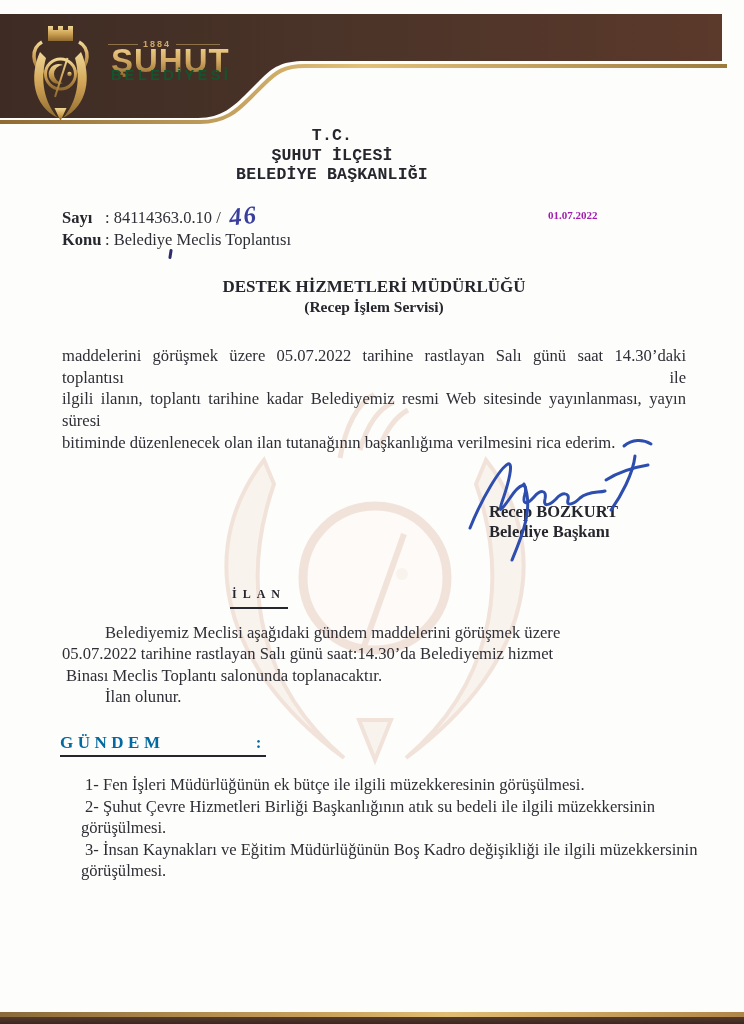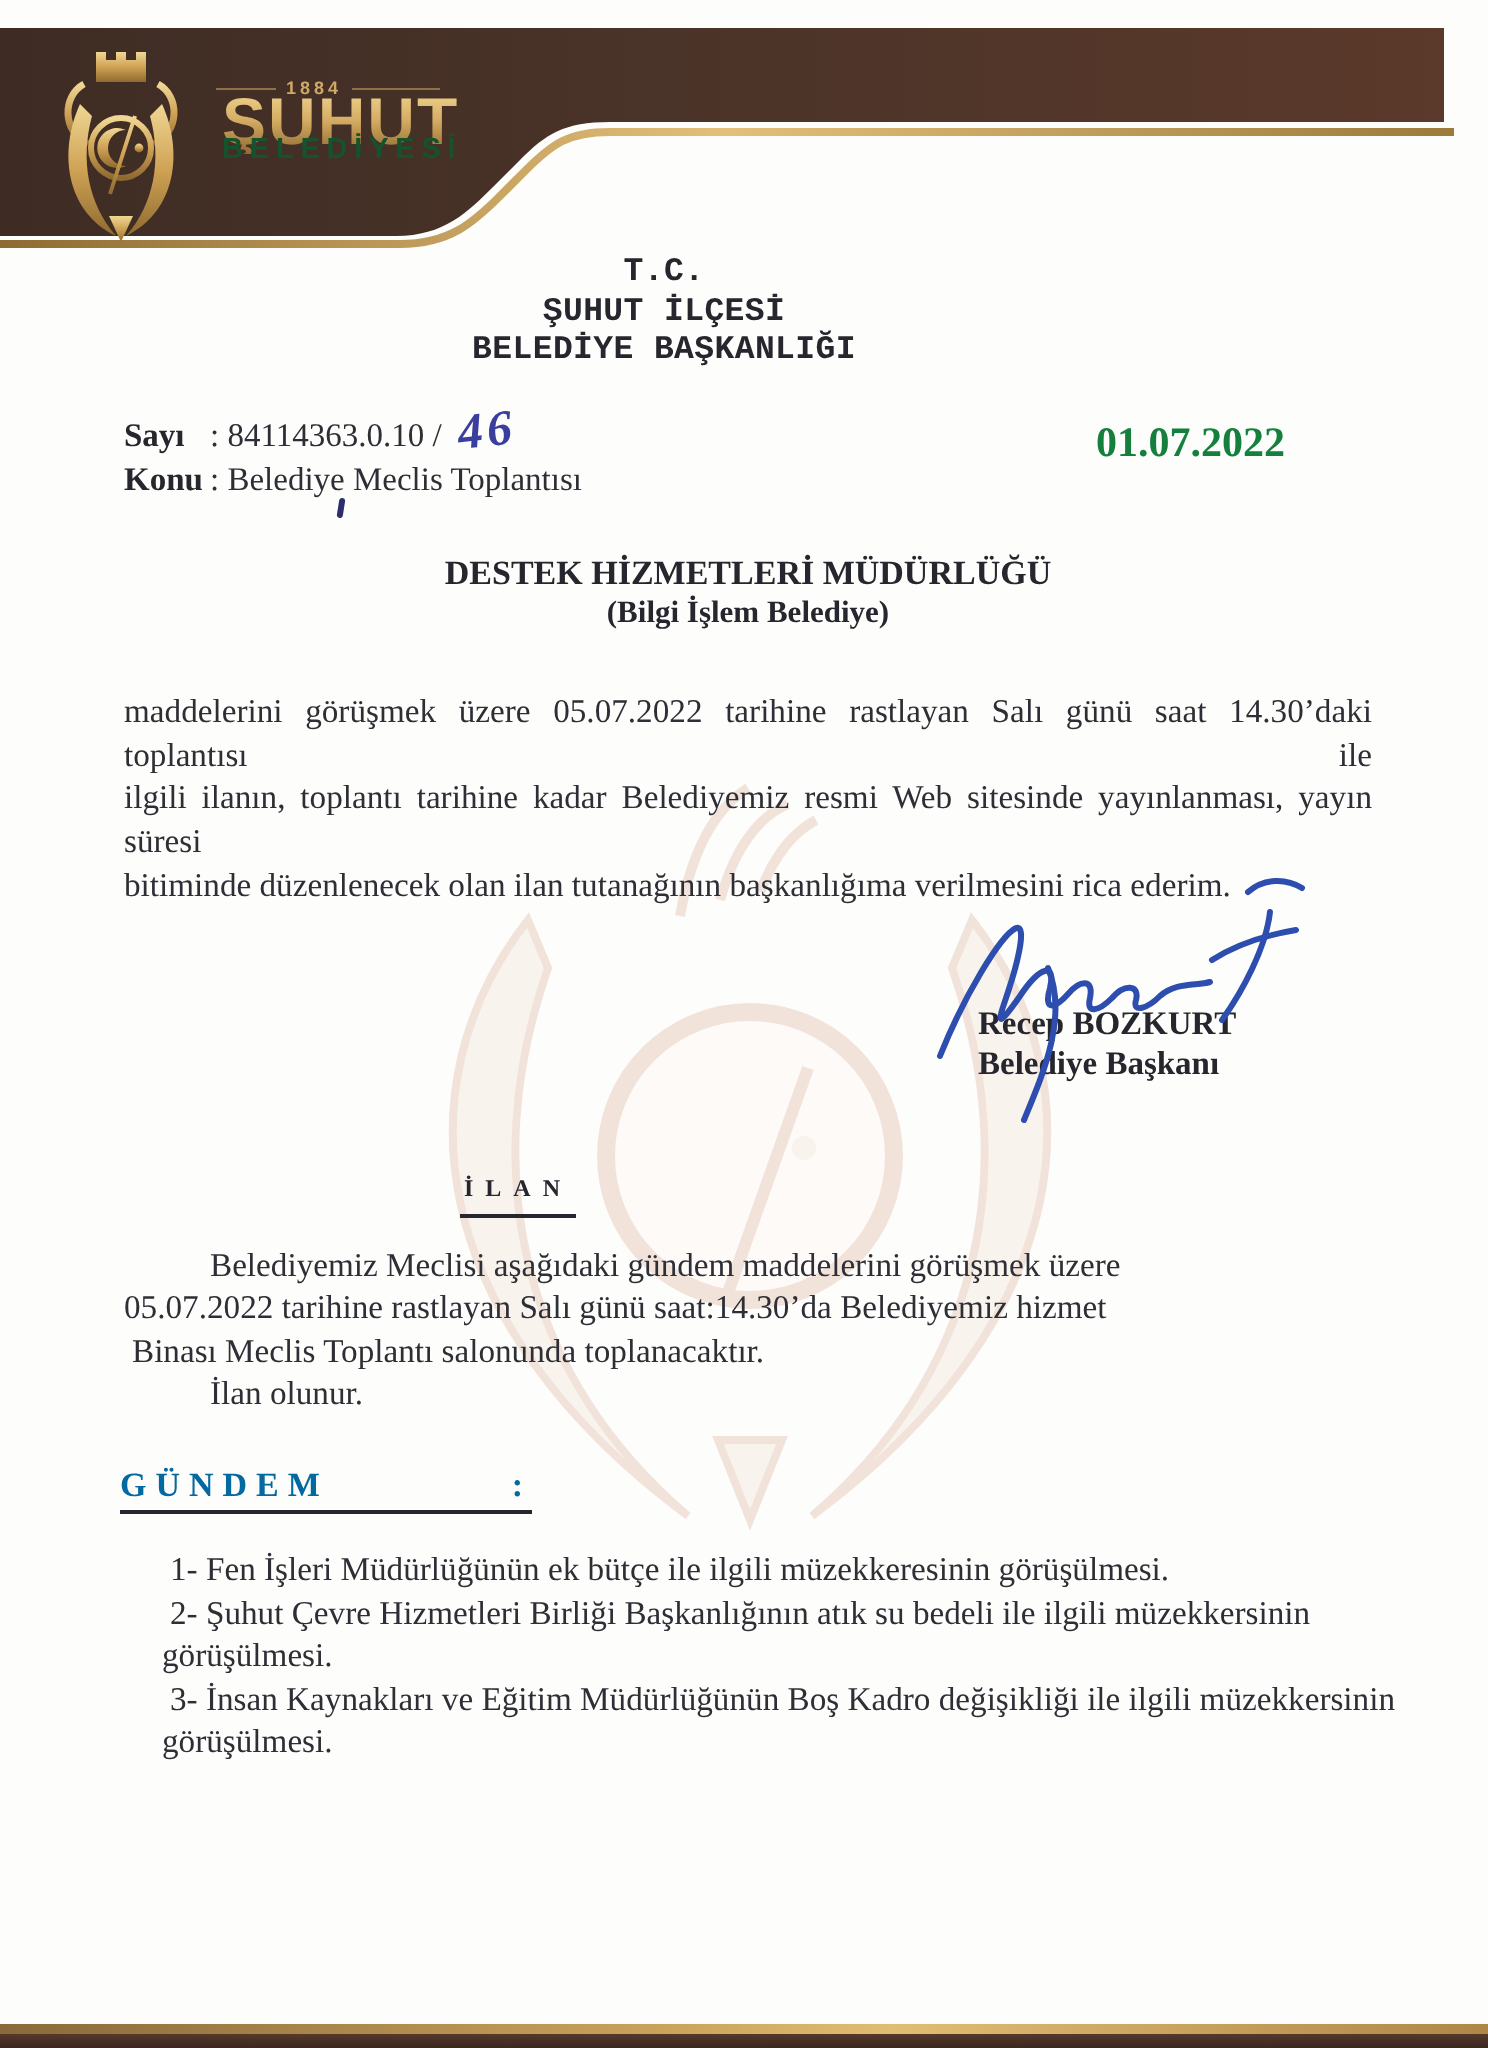--- a/index.html
+++ b/index.html
@@ -29,21 +29,21 @@
   .letterhead{position:absolute;top:126px;left:62px;width:540px;text-align:center;
     font-weight:bold;font-size:16.5px;line-height:19.5px;letter-spacing:.2px;color:#26262e;font-family:Liberation Mono, monospace;}
   
   .meta{position:absolute;top:207px;left:62px;font-size:16.5px;line-height:21.5px;}
   .meta .label{display:inline-block;width:43px;font-weight:bold;color:#26262e;}
   .handwritten{
     position:absolute;top:202px;left:229px;z-index:3;
     font-size:25px;font-style:italic;font-weight:bold;color:#3a3f9e;letter-spacing:2px;
     transform:rotate(-6deg);
   }
-  .date{position:absolute;top:209px;left:548px;font-weight:bold;font-size:21px;color:#15803d;}
+  .date{position:absolute;top:209px;left:548px;font-weight:bold;font-size:11px;color:#a21caf;}
   .pen-tick{position:absolute;top:249px;left:169px;width:3px;height:10px;background:#2d2d6e;border-radius:2px;transform:rotate(9deg);z-index:3;}
   
   .dept{position:absolute;top:277px;left:62px;width:624px;text-align:center;color:#26262e;}
   .dept .t1{font-weight:bold;font-size:17px;line-height:20px;}
   .dept .t2{font-weight:bold;font-size:15.5px;line-height:19px;}
   
   .bodypara{position:absolute;top:345px;left:62px;width:624px;font-size:16.6px;line-height:21.7px;}
   .pline{text-align:justify;text-align-last:justify;}
   .pline.first{text-indent:42px;}
   .pline.last{text-align:left;text-align-last:left;}
@@ -150,21 +150,21 @@
       <div>
         <span class="label">Konu</span><span>: Belediye Meclis Toplantısı</span>
       </div>
     </div>
     <div class="handwritten">46</div>
     <div class="date">01.07.2022</div>
     <div class="pen-tick"></div>
 
     <div class="dept">
       <div class="t1">DESTEK HİZMETLERİ MÜDÜRLÜĞÜ</div>
-      <div class="t2">(Bilgi İşlem Belediye)</div>
+      <div class="t2">(Recep İşlem Servisi)</div>
     </div>
 
     <div class="bodypara">
       <div class="pline">maddelerini görüşmek üzere 05.07.2022 tarihine rastlayan Salı günü saat 14.30’daki toplantısı ile</div>
       <div class="pline">ilgili ilanın, toplantı tarihine kadar Belediyemiz resmi Web sitesinde yayınlanması, yayın süresi</div>
       <div class="pline last">bitiminde düzenlenecek olan ilan tutanağının başkanlığıma verilmesini rica ederim.</div>
     </div>
 
     <div class="sig-name">
       <div>Recep BOZKURT</div>

